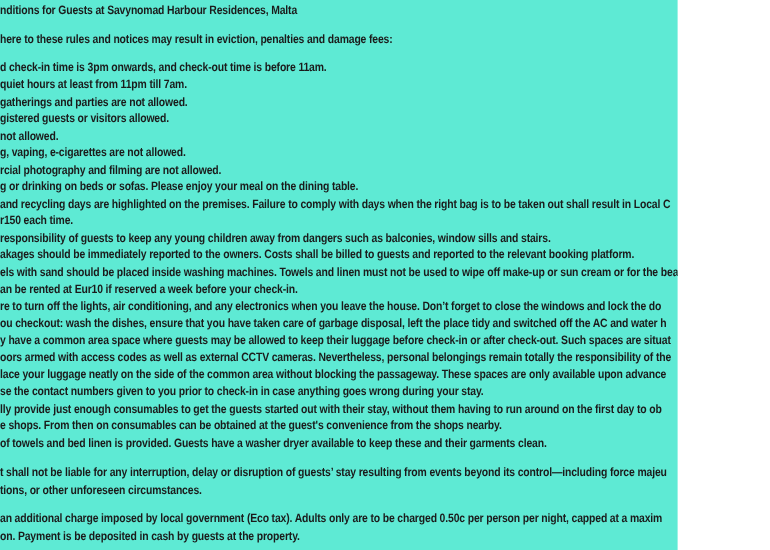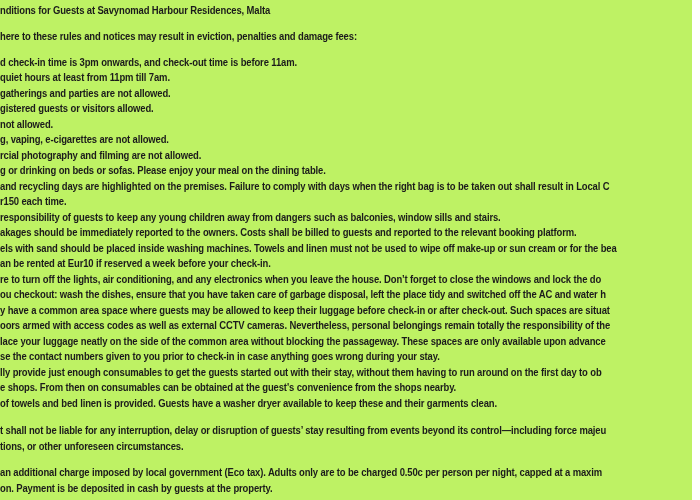--- a/index.html
+++ b/index.html
@@ -2,23 +2,23 @@
 <html><head>
 <meta charset="utf-8">
 <style>
   html, body {
     margin: 0;
     padding: 0;
     background: #ffffff;
   }
   .page {
     position: relative;
-    width: 692px;
+    width: 616px;
     height: 500px;
-    background: #bef264;
+    background: #5eead4;
     overflow: hidden;
     font-family: "Liberation Sans", sans-serif;
     font-weight: bold;
     font-size: 11px;
     color: #1b1b1b;
   }
   .block {
     position: absolute;
     left: 0;
     width: 820px; 

